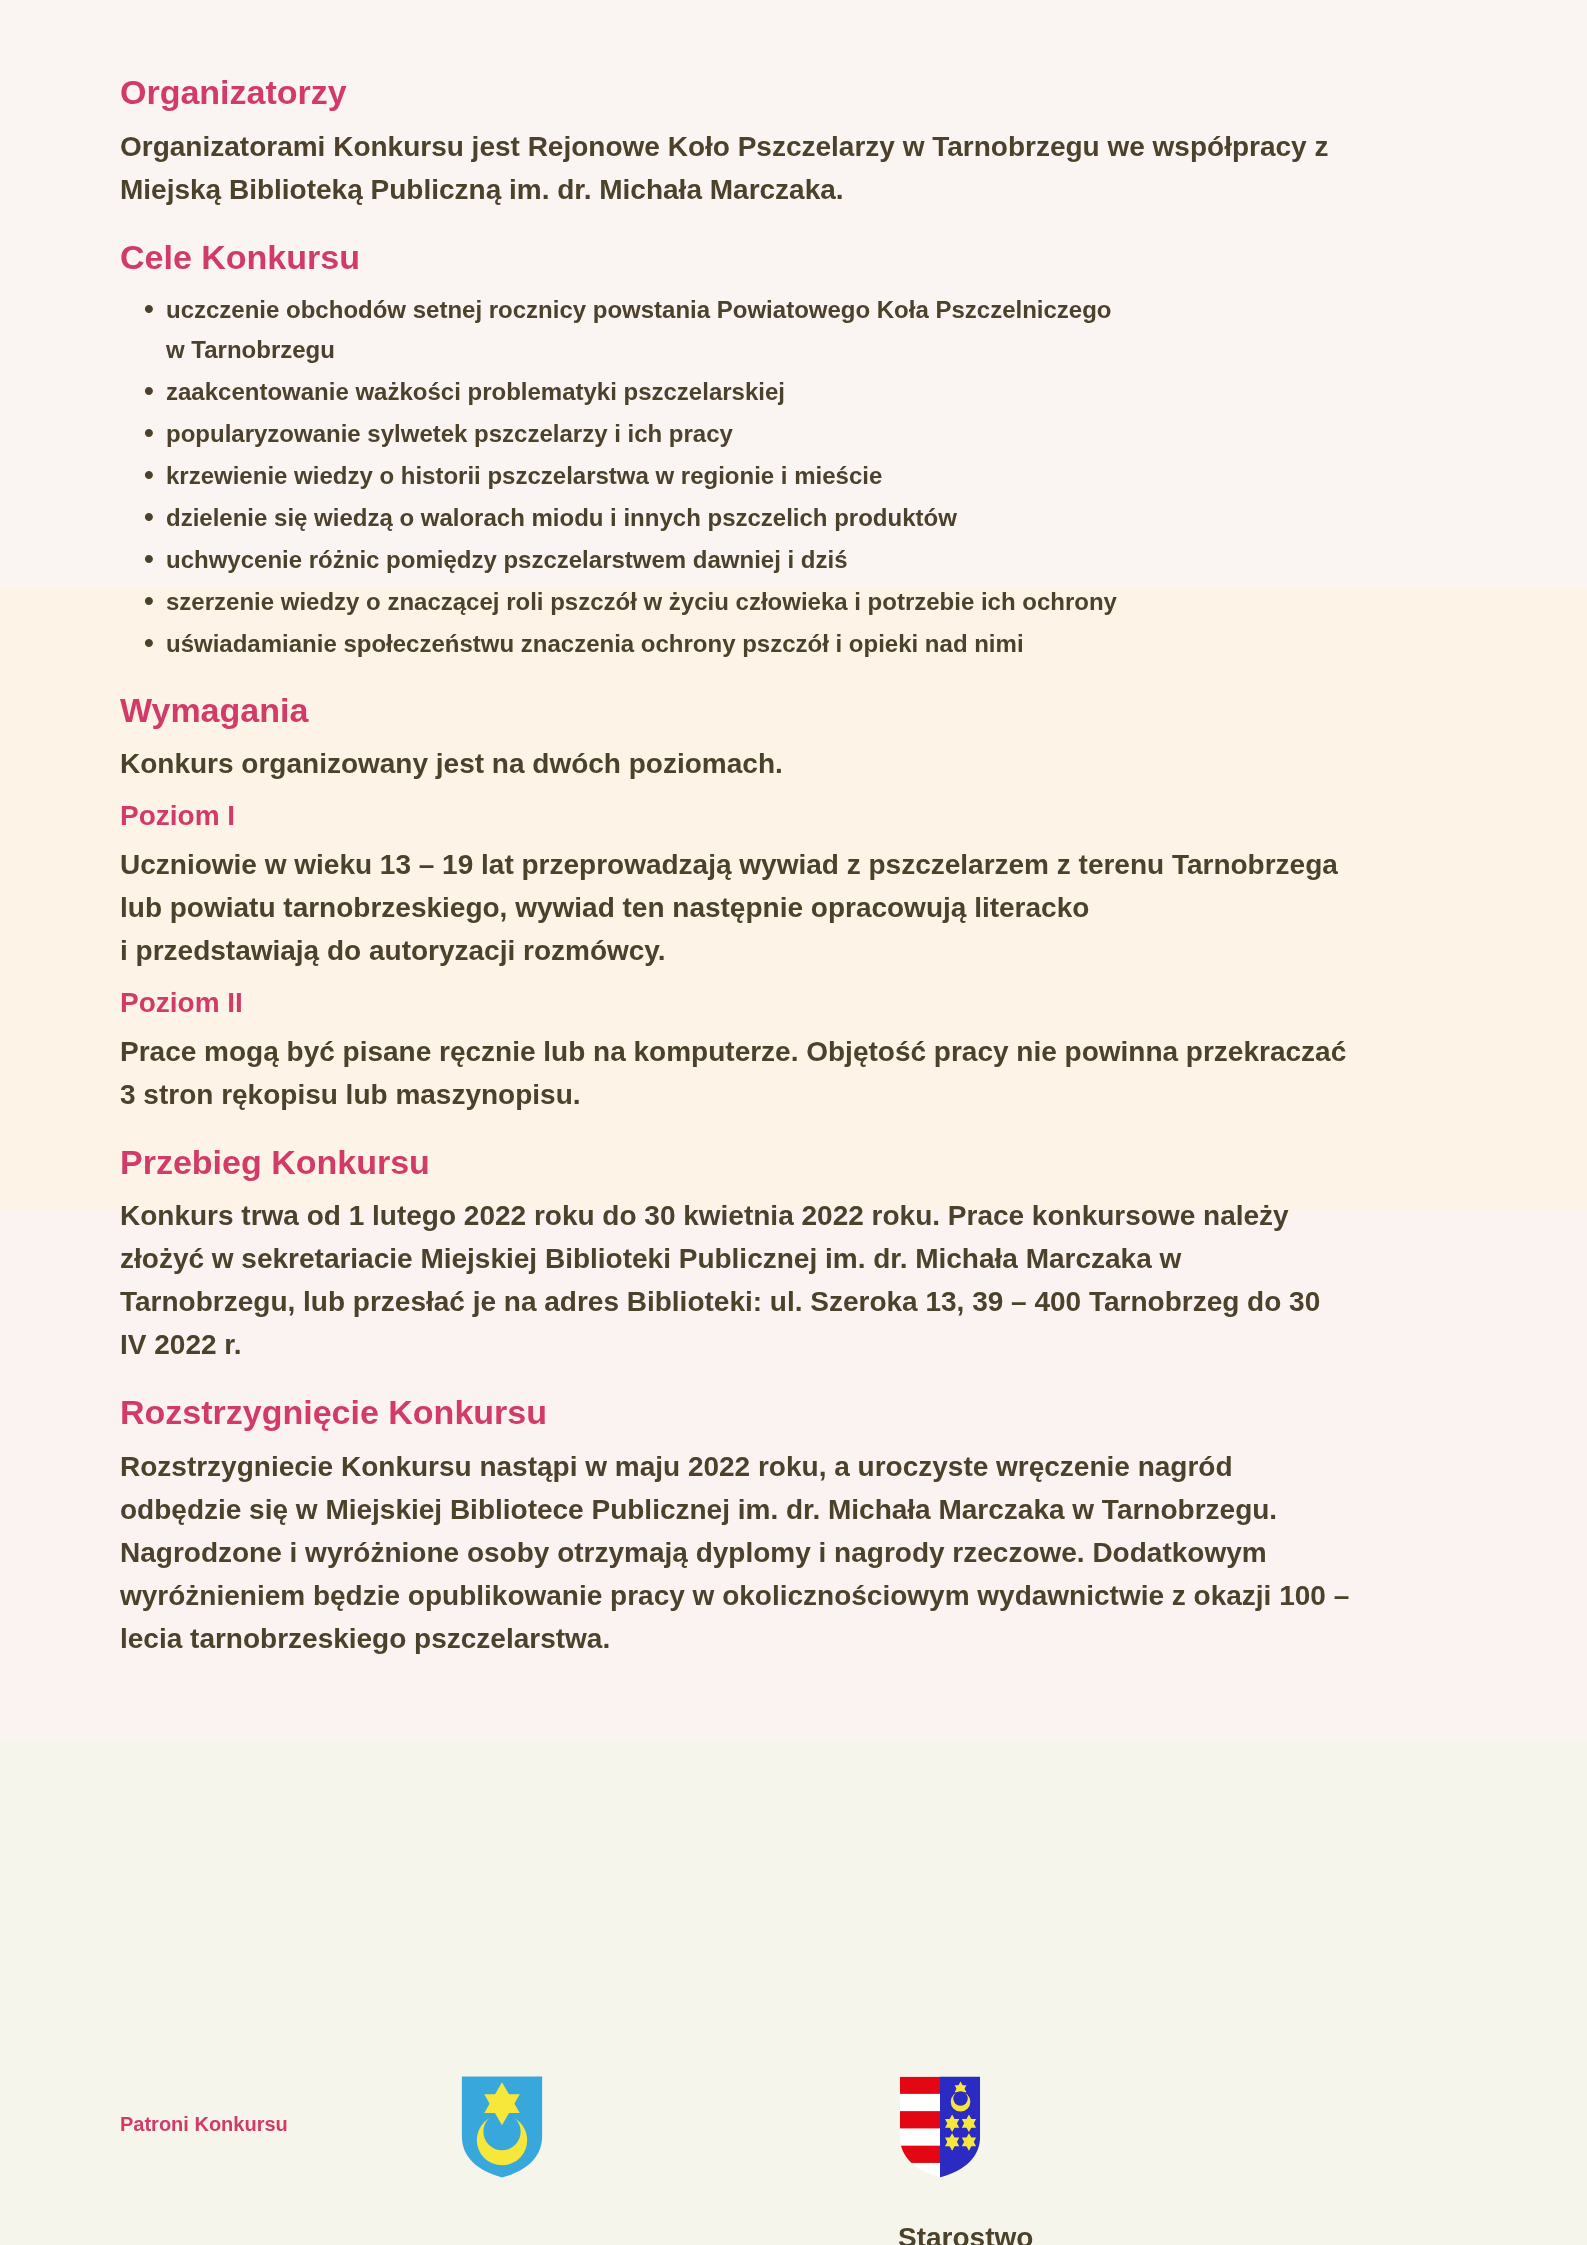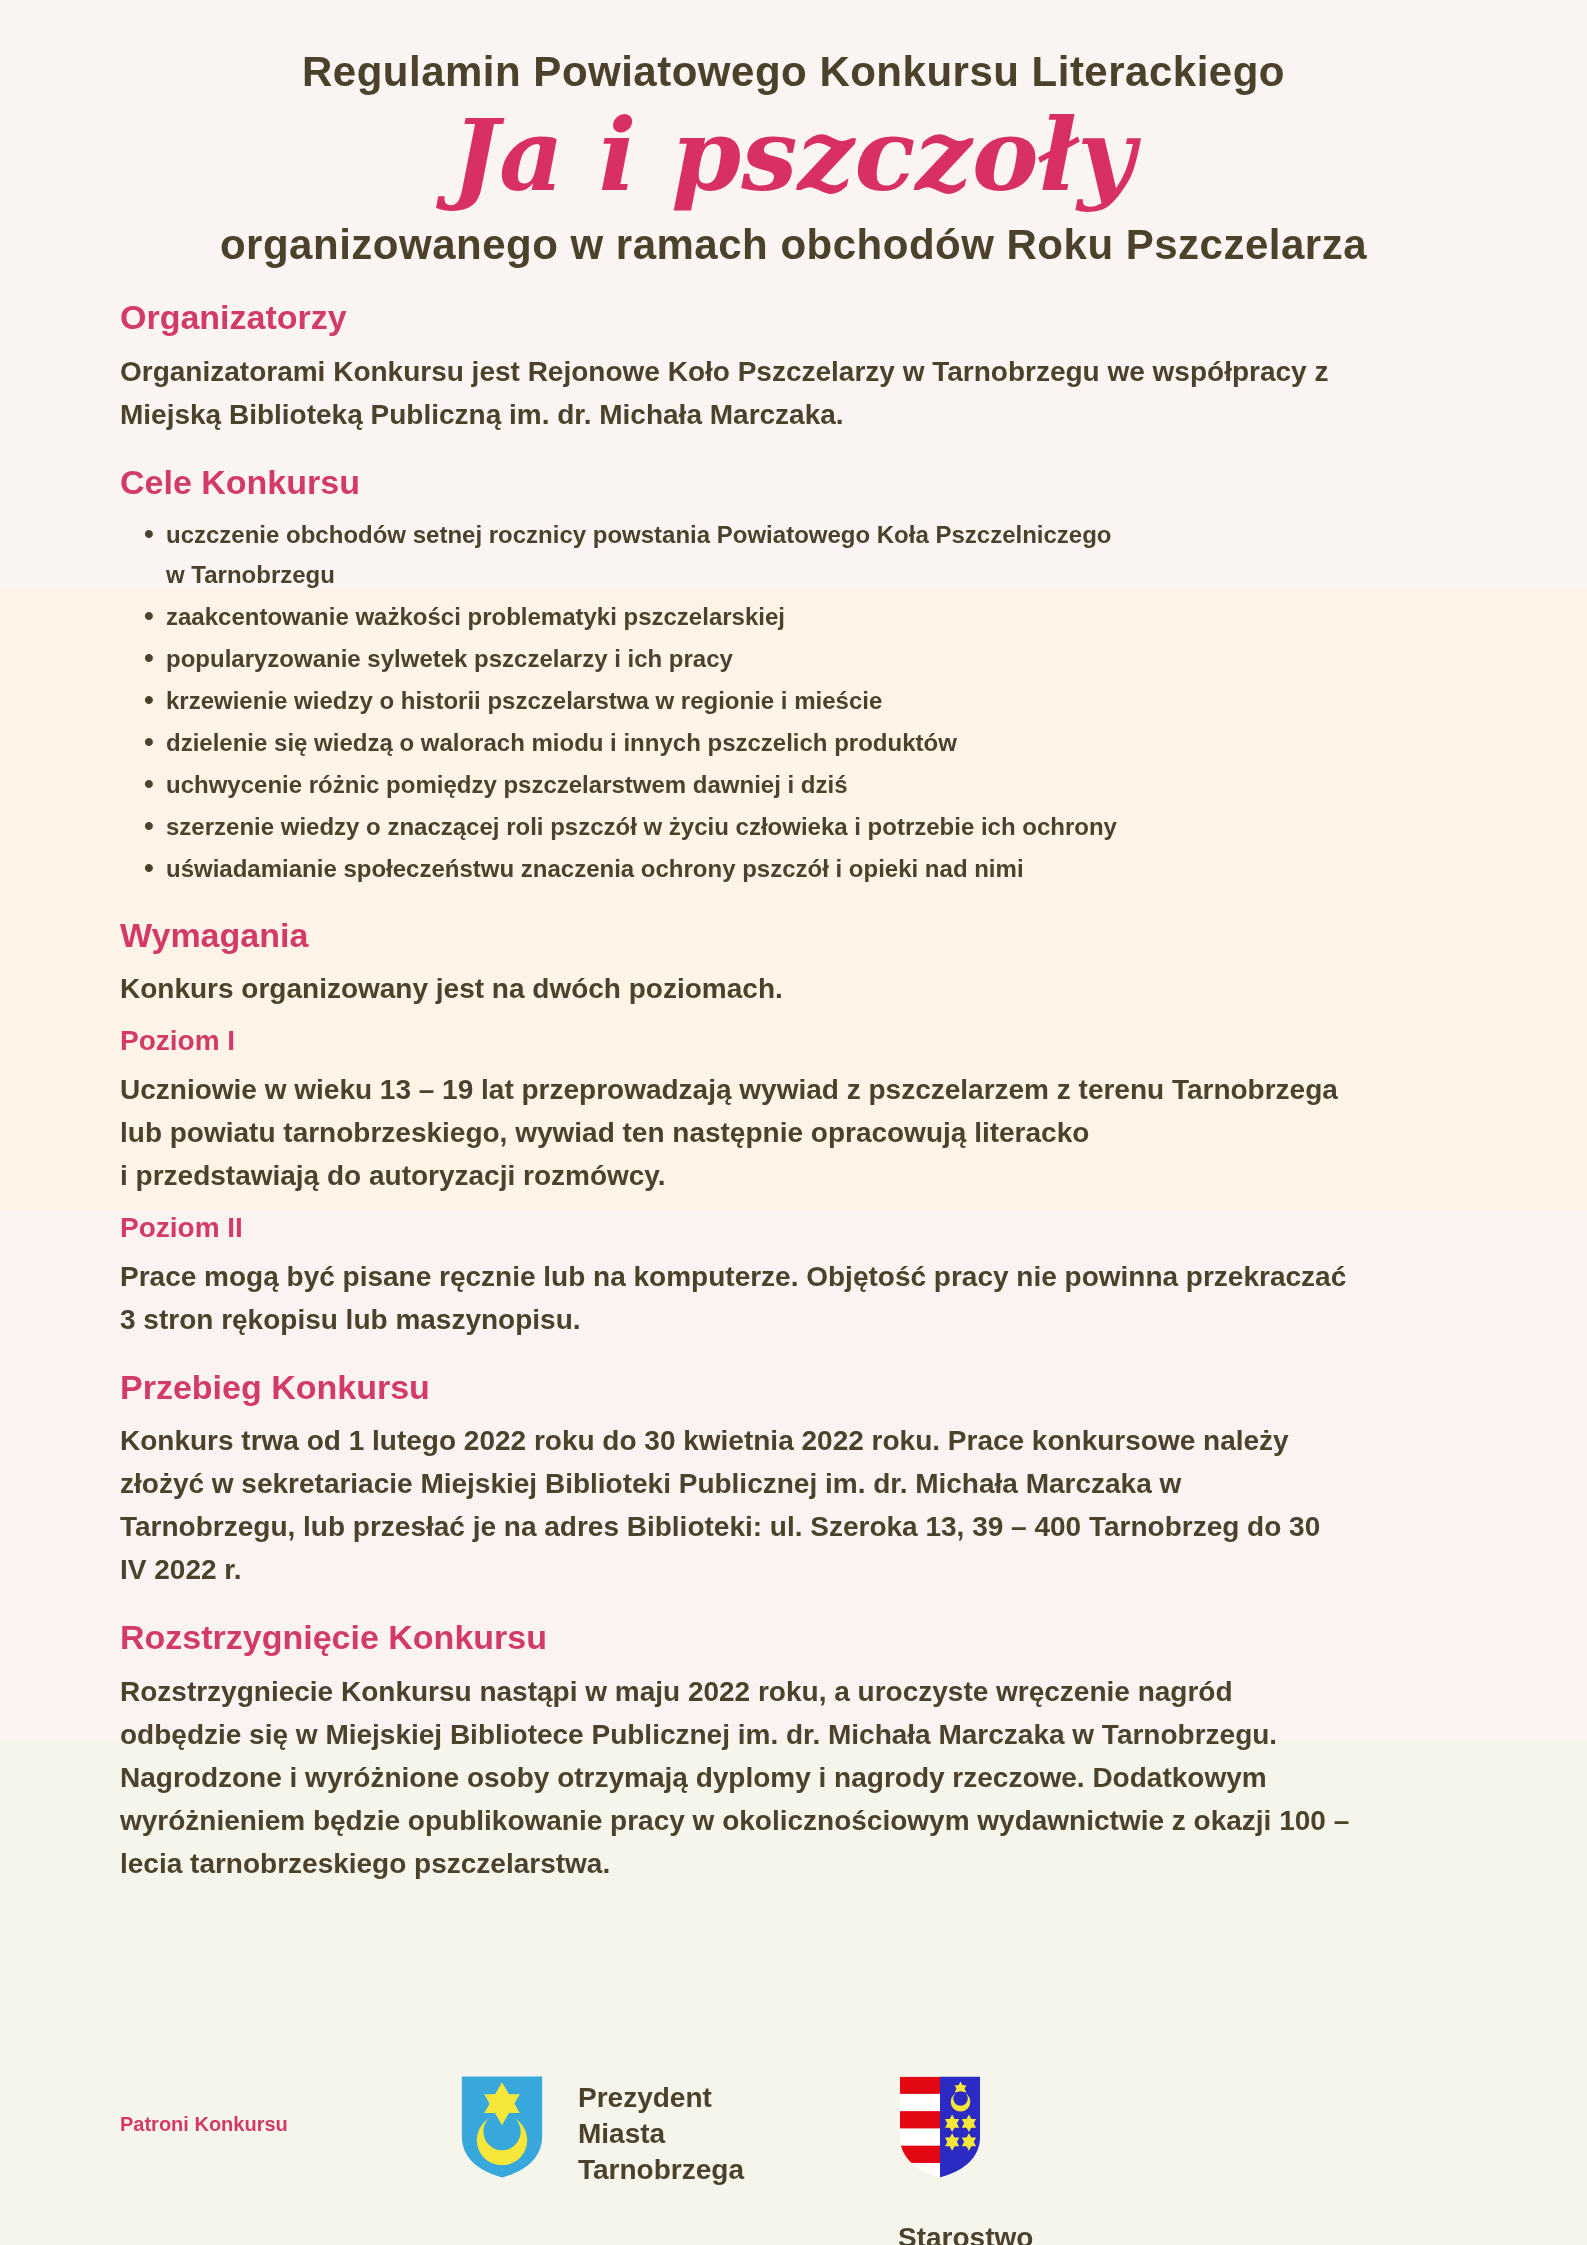--- a/index.html
+++ b/index.html
@@ -66,25 +66,20 @@
   .her-yellow{fill:var(--heraldic-yellow);}
   .her-red{fill:var(--heraldic-red);}
   .her-white{fill:#ffffff;}
 </style>
 </head>
 <body>
 
 <div class="page">
   <div class="content">
 
-    <header class="masthead">
-      <div class="kicker">Regulamin Powiatowego Konkursu Literackiego</div>
-      <div class="script-title">Ja i pszczoły</div>
-      <div class="subtitle">organizowanego w ramach obchodów Roku Pszczelarza</div>
-    </header>
 
     <section>
       <h2>Organizatorzy</h2>
       <p>Organizatorami Konkursu jest Rejonowe Koło Pszczelarzy w Tarnobrzegu we współpracy z
 Miejską Biblioteką Publiczną im. dr. Michała Marczaka.</p>
     </section>
 
     <section>
       <h2>Cele Konkursu</h2>
       <ul class="goals">
@@ -136,23 +131,20 @@
     <div class="patron city">
       <svg class="coa" width="84" height="106" viewBox="0 0 90 112" aria-hidden="true">
         <path class="city-field" d="M2,2 H88 V66 C88,88 72,103 45,110 C18,103 2,88 2,66 Z"></path>
         <circle class="her-yellow" cx="45" cy="70" r="27"></circle>
         <circle class="city-field" cx="45" cy="61" r="20"></circle>
         <g class="her-yellow">
           <polygon points="45,8 26,41 64,41"></polygon>
           <polygon points="45,54 26,21 64,21"></polygon>
         </g>
       </svg>
-      <div class="patron-name">Prezydent
-Miasta
-Tarnobrzega</div>
     </div>
 
     <div class="patron county">
       <svg class="coa" width="84" height="106" viewBox="0 0 90 112" aria-hidden="true">
         <defs>
           <clipPath id="county-shield-clip">
             <path d="M2,2 H88 V66 C88,88 72,103 45,110 C18,103 2,88 2,66 Z"></path>
           </clipPath>
           <g id="hex-star">
             <polygon points="0,-11 -9,5.5 9,5.5"></polygon>

